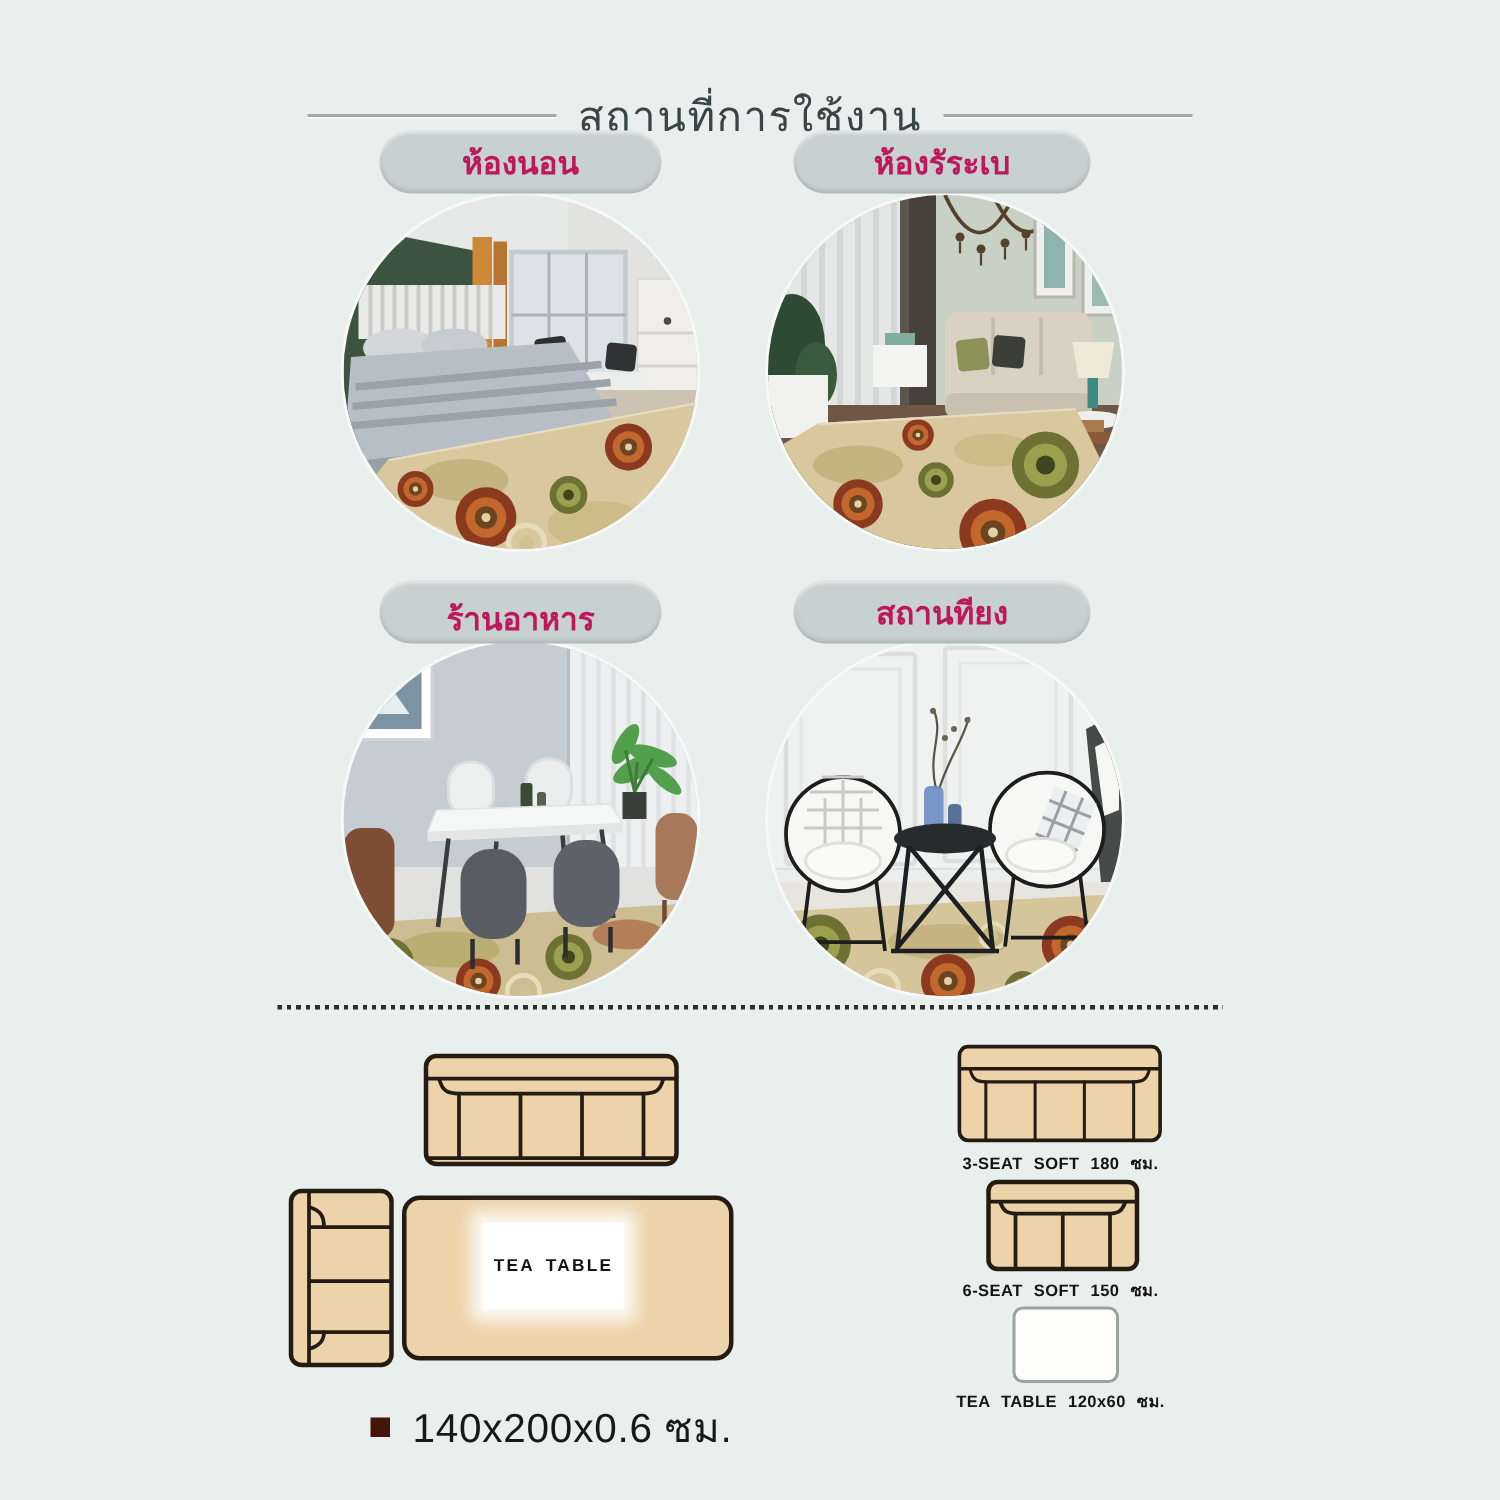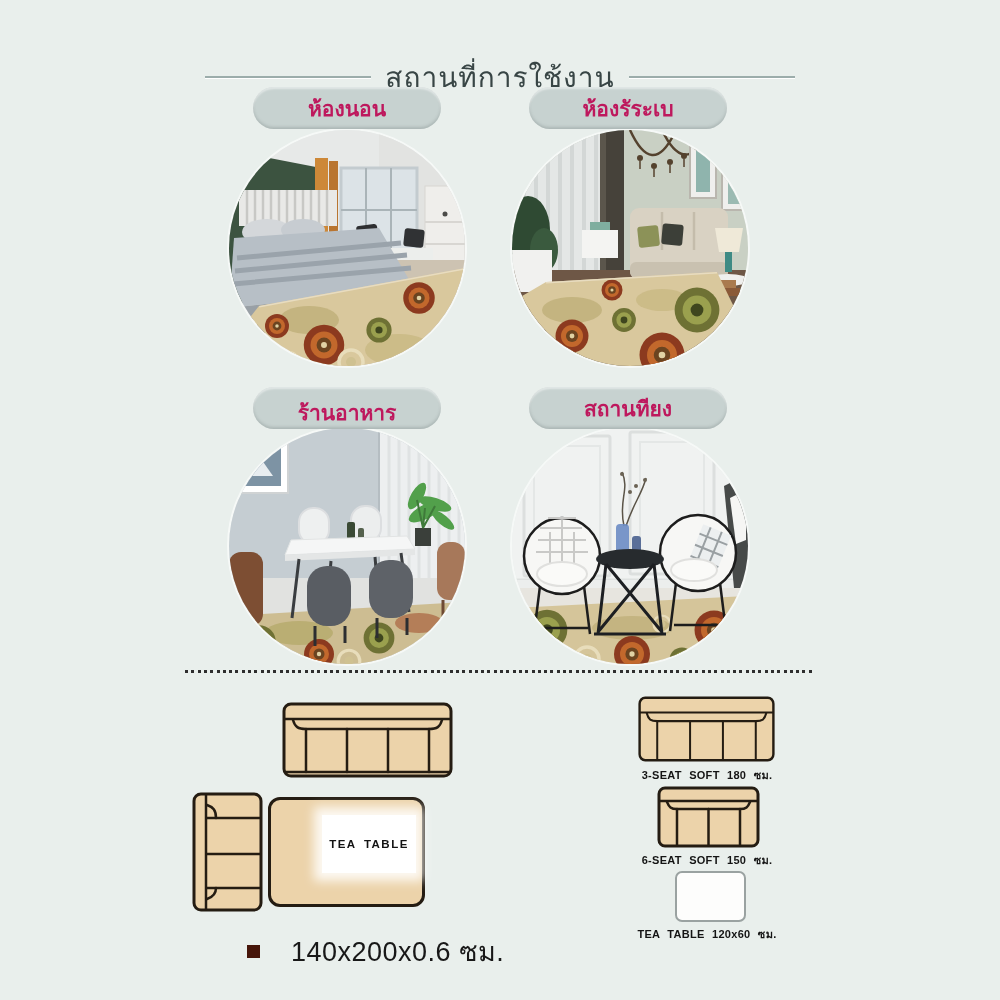--- a/index.html
+++ b/index.html
@@ -18,33 +18,33 @@
   .pill span{font-size:21px;font-weight:bold;color:#be185d;}
   .circle{position:absolute;width:236px;height:236px;border-radius:50%;overflow:hidden;z-index:2;
           box-shadow:0 0 0 2px rgba(255,255,255,.6);}
   .circle svg{display:block;}
 
   
   .dotted{position:absolute;left:185px;top:670px;width:630px;height:3px;
           background:repeating-linear-gradient(90deg,#2e2e2e 0 3px,transparent 3px 6.3px);}
 
   .diagram-svg{position:absolute;}
-  .rug-plan{position:absolute;left:268px;top:797px;width:157px;height:110px;background:#ecd3aa;
+  .rug-plan{position:absolute;left:268px;top:797px;width:221px;height:110px;background:#ecd3aa;
             border:3px solid #241c12;border-radius:12px;box-sizing:border-box;}
   .tea-box{position:absolute;left:51px;top:15px;width:94px;height:58px;background:#ffffff;
            box-shadow:0 0 10px 8px rgba(255,255,255,.85);
            display:flex;align-items:center;justify-content:center;}
   .tea-box span{font-size:11.5px;font-weight:bold;letter-spacing:1.5px;color:#141414;word-spacing:3px;}
 
   .legend-label{position:absolute;width:200px;text-align:center;font-size:11px;font-weight:bold;
                 color:#141414;word-spacing:4px;letter-spacing:.3px;}
   .tea-legend{position:absolute;left:675px;top:871px;width:71px;height:51px;background:#fdfdfc;
               border:2px solid #9aa2a1;border-radius:7px;box-sizing:border-box;}
 
-  .size-row{position:absolute;left:247px;top:930px;display:flex;align-items:center;gap:31px;}
+  .size-row{position:absolute;left:247px;top:930px;display:flex;align-items:center;gap:15px;}
   .size-row .bullet{width:13px;height:13px;background:#461509;}
   .size-row .txt{font-size:27px;color:#181818;letter-spacing:.5px;}
 </style>
 </head>
 <body>
 
 <svg width="0" height="0" style="position:absolute" aria-hidden="true">
   <defs>
     <g id="med-r">
         <circle r="15" fill="#8c3a1f"></circle>

